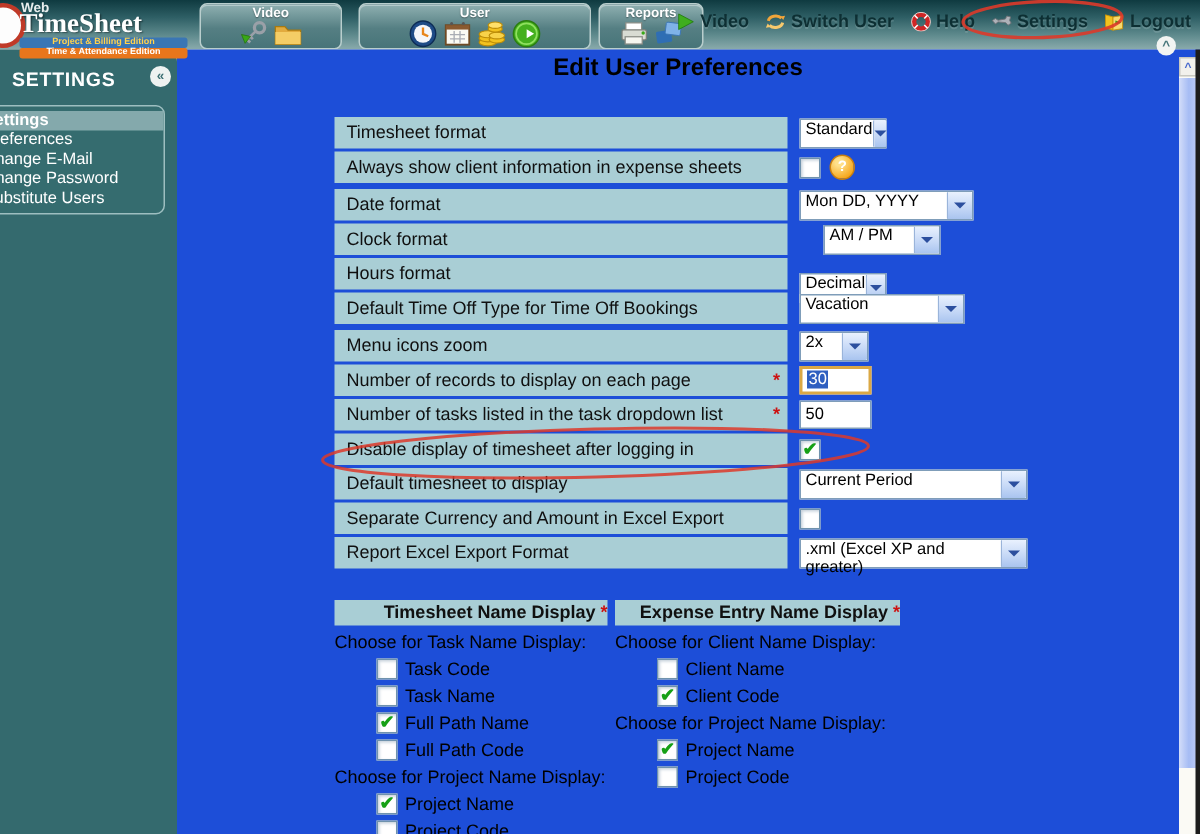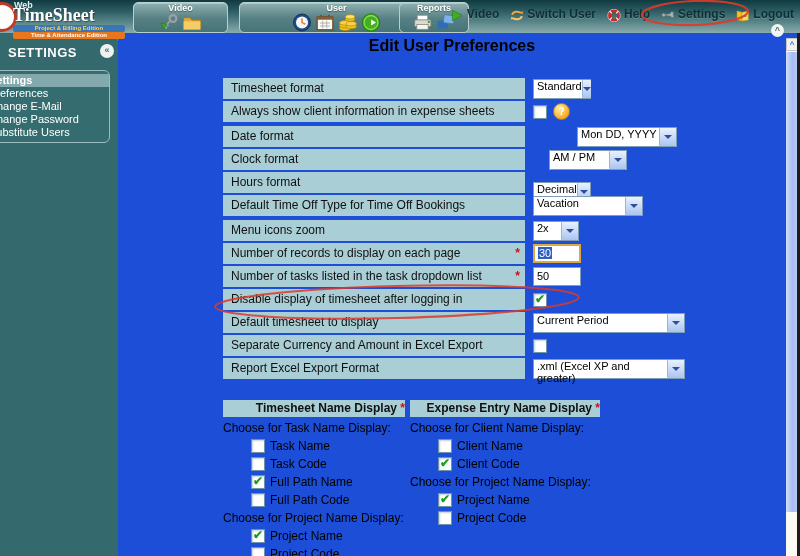--- a/index.html
+++ b/index.html
@@ -115,21 +115,21 @@
                 <circle cx="14" cy="5" r="3.4" fill="none" stroke="#9aa0a8" stroke-width="2.2"></circle>
                 <path d="M11.4 7.4 L5 13.6 M5.8 12.8 l2 2 M7.8 10.8 l1.8 1.8" stroke="#9aa0a8" stroke-width="1.8" fill="none"></path>
                 <path d="M2 9.5 l6 1.3 -3.6 4.6 z" fill="#39a818" stroke="#237309" stroke-width="0.5"></path>
               </svg></span>
             <span class="tb-icon"><svg viewBox="0 0 19 17">
                 <path d="M1.5 4 h6 l2 2.2 h8 v9 h-16 z" fill="#e2ab3e" stroke="#a87a10" stroke-width="0.8"></path>
                 <path d="M1.5 7.4 h16 v7.8 h-16 z" fill="#f4cd66"></path>
               </svg></span>
           </div>
         </div>
-        <div class="menu-group" style="left: 239px; width: 153px; padding-left: 20px;">
+        <div class="menu-group" style="left: 239px; width: 153px;">
           <span class="mg-label">User</span>
           <div class="mg-icons">
             <span class="tb-icon"><svg viewBox="0 0 17 17">
                 <circle cx="8.5" cy="8.5" r="7.6" fill="#1e4b86" stroke="#0d2c55" stroke-width="0.8"></circle>
                 <circle cx="8.5" cy="8.5" r="5.4" fill="#f4f6fa"></circle>
                 <path d="M8.5 4.8 V8.6 L11.6 10" stroke="#e8861c" stroke-width="1.4" fill="none"></path>
               </svg></span>
             <span class="tb-icon"><svg viewBox="0 0 17 17">
                 <rect x="1.5" y="3.4" width="14" height="11.6" fill="#fbfbf4" stroke="#6e4a24" stroke-width="1.1"></rect>
                 <rect x="1.5" y="3.4" width="14" height="2.6" fill="#8a5a30"></rect>
@@ -248,21 +248,21 @@
           <div class="fctrl">
             <span class="xp-check"></span>
             <span class="help-badge">?</span>
           </div>
         </div>
         <div class="frow gap">
           <div class="flabel">
             <span>Date format</span>
           </div>
           <div class="fctrl">
-            <div class="xp-select" style="width: 100px; margin-left: 44px;">
+            <div class="xp-select" style="width: 116px;">
               <span>Mon DD, YYYY</span>
               <span class="arrow">
                 <i></i>
               </span>
             </div>
           </div>
         </div>
         <div class="frow">
           <div class="flabel">
             <span>Clock format</span>
@@ -377,25 +377,25 @@
             </div>
           </div>
         </div>
       </div>
     <div id="name-display">
       <div class="nd-col" id="nd-left">
           <div class="nd-header"><span>Timesheet Name Display</span><span class="req"> *</span></div>
           <div class="nd-item nd-label">Choose for Task Name Display:</div>
           <div class="nd-item cb">
             <span class="xp-check"></span>
+            <span class="nd-text">Task Code</span>
+          </div>
+          <div class="nd-item cb">
+            <span class="xp-check"></span>
             <span class="nd-text">Task Name</span>
-          </div>
-          <div class="nd-item cb">
-            <span class="xp-check"></span>
-            <span class="nd-text">Task Code</span>
           </div>
           <div class="nd-item cb">
             <span class="xp-check">
               <span class="mark">✔</span>
             </span>
             <span class="nd-text">Full Path Name</span>
           </div>
           <div class="nd-item cb">
             <span class="xp-check"></span>
             <span class="nd-text">Full Path Code</span>

